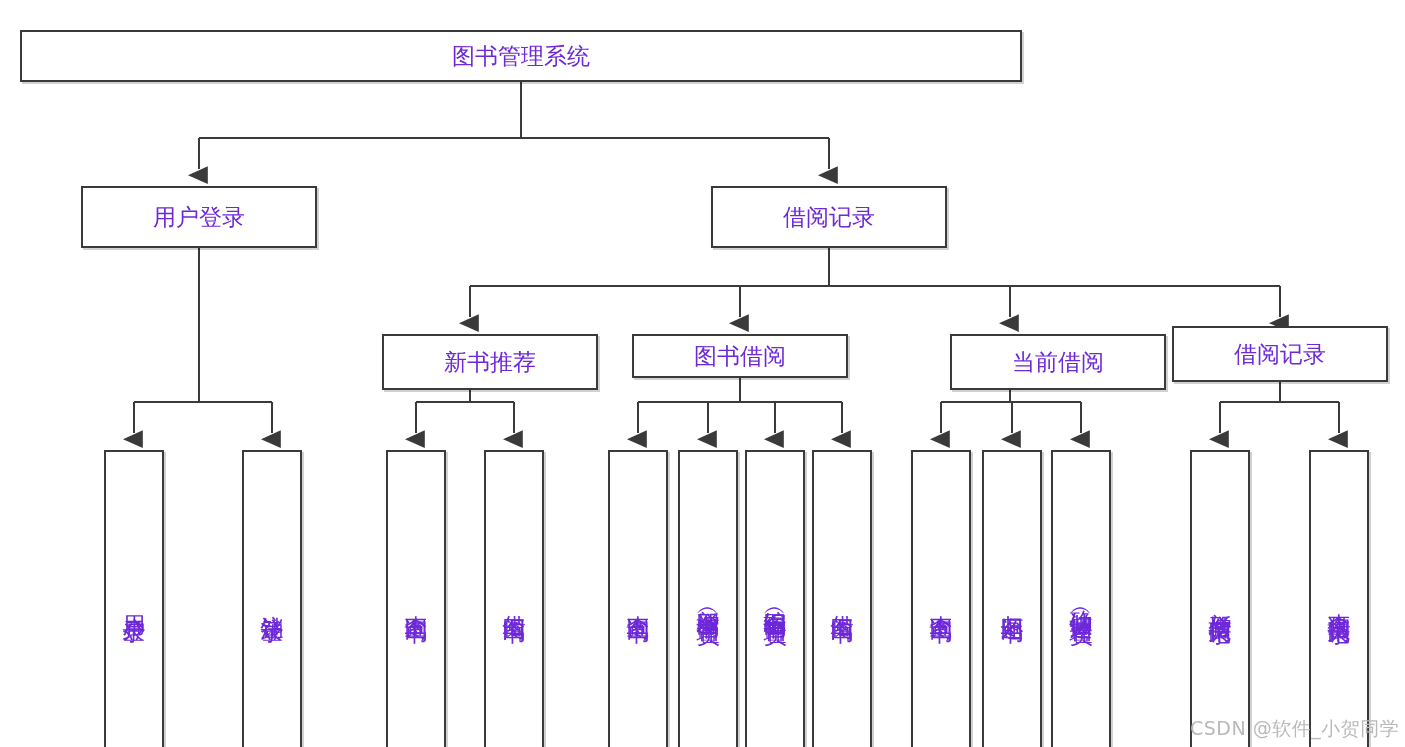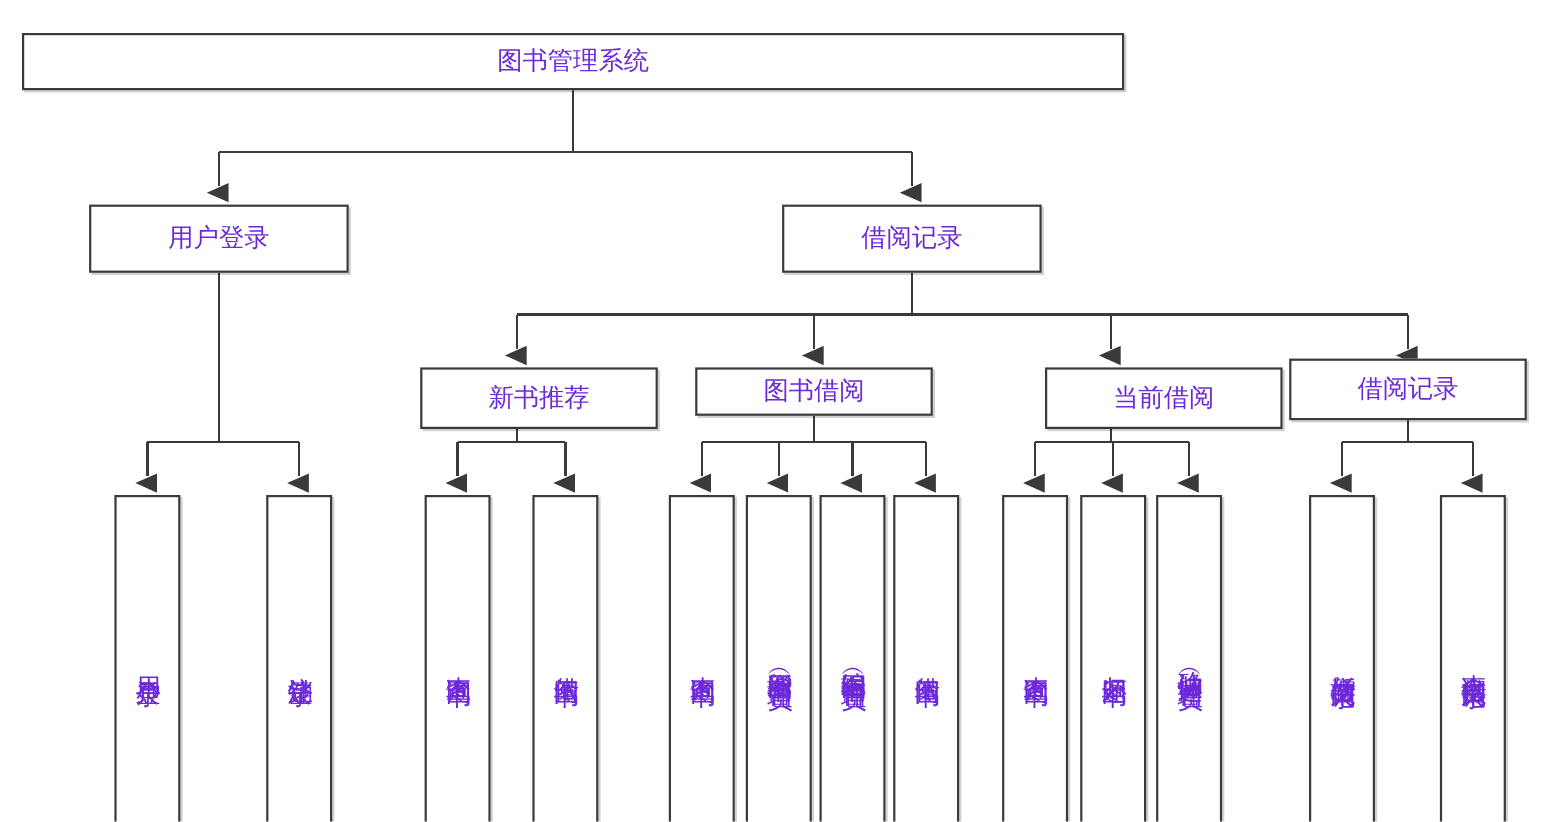--- a/index.html
+++ b/index.html
@@ -170,13 +170,14 @@
       <div class="node vert" style="left: 1051px; top: 434px; width: 60px; height: 301px;">
         <span class="node-label">确认归还（管理员）</span>
       </div>
       <div class="node vert" style="left: 1190px; top: 434px; width: 60px; height: 301px;">
         <span class="node-label">新增借阅记录</span>
       </div>
       <div class="node vert" style="left: 1309px; top: 434px; width: 60px; height: 301px;">
         <span class="node-label">查询借阅记录</span>
       </div>
     </div>
+  <div class="watermark" style="left: 1190px; top: 716px;">CSDN @软件_小贺同学</div>
 </div>
 
 </body></html>

